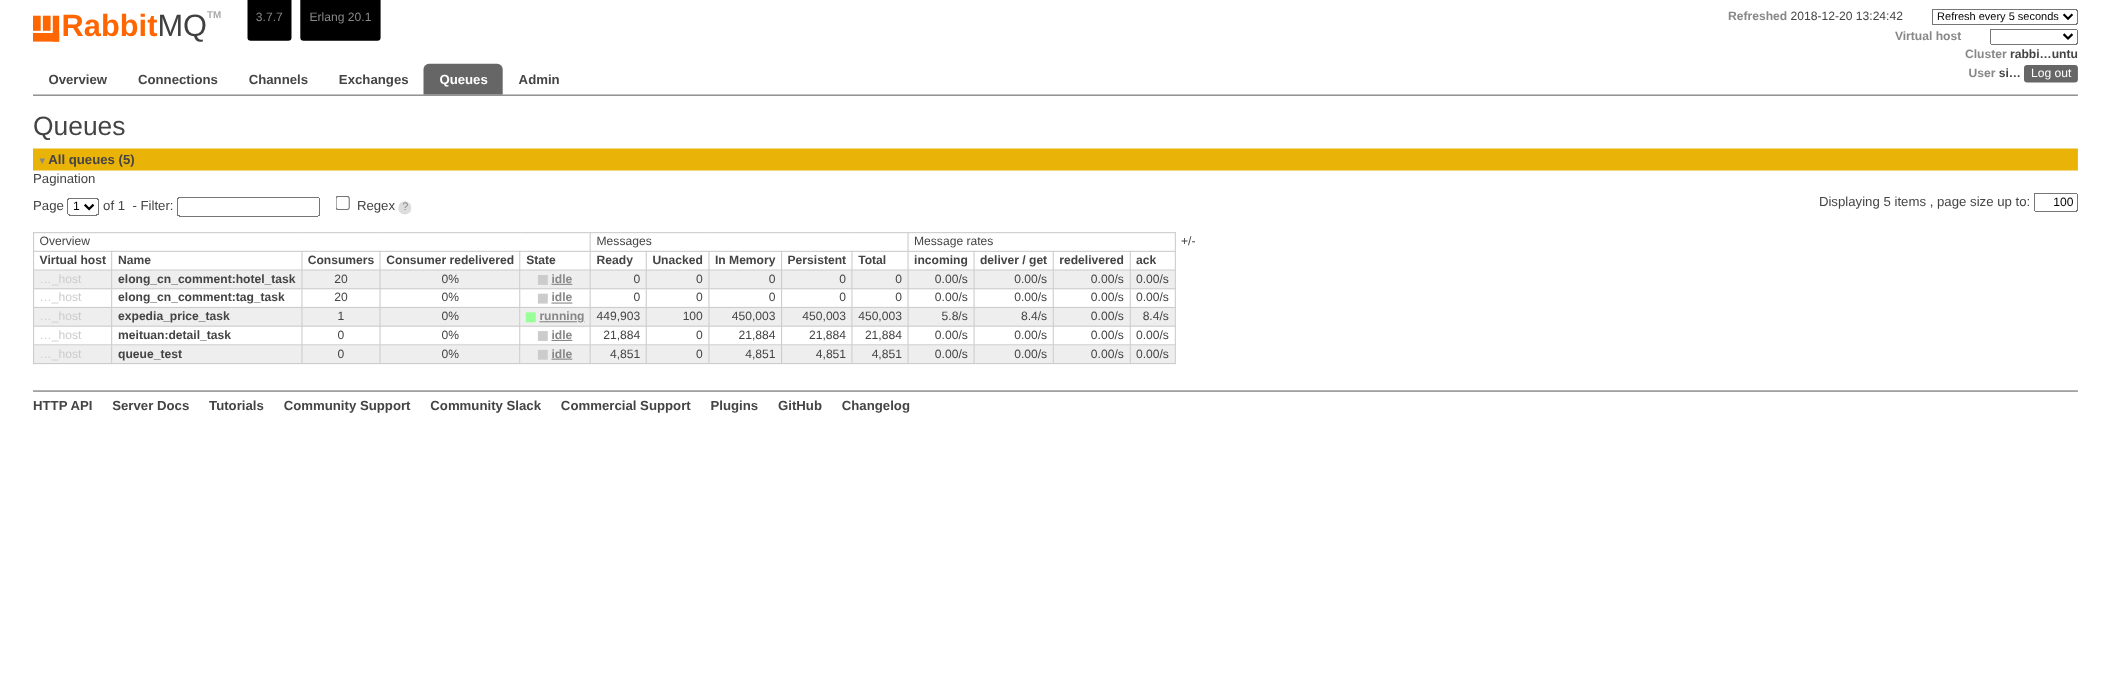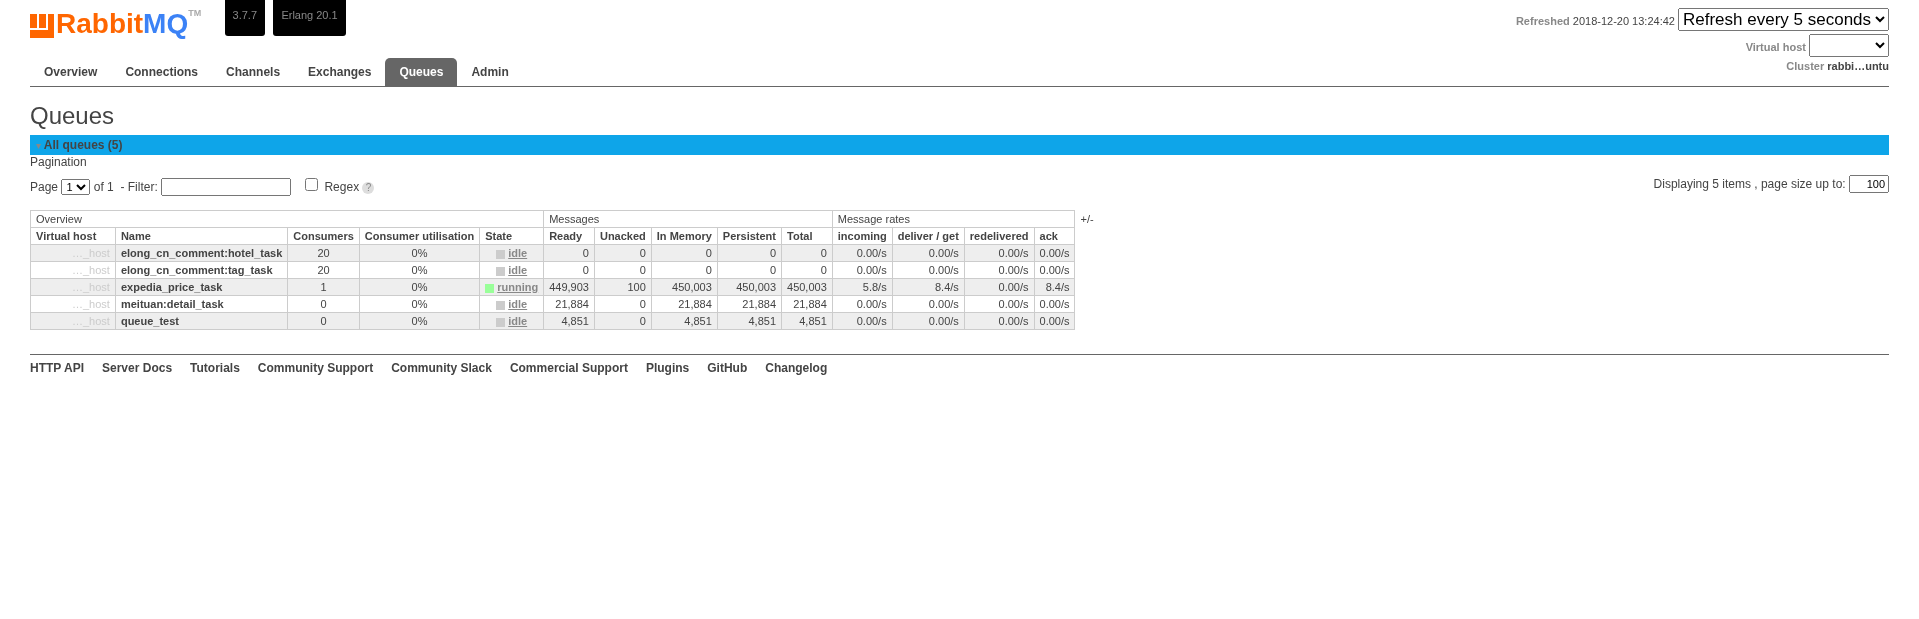--- a/index.html
+++ b/index.html
@@ -1,36 +1,36 @@
 <!DOCTYPE html>
 <html><head>
 <meta charset="utf-8">
 <style>
 * { box-sizing: border-box; }
 body { margin: 0; font-family: Verdana, sans-serif; font-size: 12px; color: #444; background: #fff; }
 #outer { padding: 8px 30px; }
 #header { position: relative; }
 #logo { font-size: 28px; font-weight: bold; color: #f60; display: inline-block; }
-#logo .mq { color: #3b82f6; font-weight: bold; }
+#logo .mq { color: #404040; font-weight: normal; }
 #logo .tm { font-size: 9px; color: #aaa; vertical-align: top; }
 .rabbit-icon { display: inline-block; vertical-align: middle; margin-right: 2px; }
 .versions { display: inline-block; margin-left: 20px; vertical-align: top; }
 .versions span { background: #000000; padding: 15px 8px; border-radius: 3px; font-size: 11px; color: #888; margin-right: 5px; }
 #topnav { position: absolute; right: 0; top: 0; text-align: right; font-size: 11px; }
 #topnav .row { margin-bottom: 3px; }
-#topnav select { font-size: 17px; }
+#topnav select { font-size: 10px; margin-left: 23px; }
 #topnav .label { color: #888; font-weight: bold; }
 .logout-btn { background: #666; color: #fff; border: none; padding: 2px 6px; font-size: 11px; cursor: pointer; border-radius: 3px; }
 #menu { margin-top: 18px; border-bottom: 1px solid #666; }
 #menu ul { list-style: none; margin: 0; padding: 0; }
 #menu li { display: inline-block; }
 #menu a { display: block; padding: 7px 14px; text-decoration: none; color: #444; font-weight: bold; font-size: 12px; }
 #menu li.selected a { background: #666; color: #fff; border-radius: 5px 5px 0 0; }
 h1 { font-size: 24px; font-weight: normal; color: #444; margin: 15px 0 5px; }
-.section-toggle { background: #0ea5e9; padding: 3px 6px; cursor: pointer; }
+.section-toggle { background: #eab308; padding: 3px 6px; cursor: pointer; }
 .section-toggle::before { content: "▾ "; color: #888; font-size: 10px; }
 .section-toggle.collapsed::before { content: "▸ "; }
 h3 { font-size: 12px; font-weight: normal; margin: 0 0 6px; }
 .filter-row { margin: 6px 0 14px; }
 .filter-row select, .filter-row input[type=text] { font-size: 11px; }
 .filter-row input[type=text] { width: 130px; }
 #page-size { float: right; text-align: right; }
 #page-size input { width: 40px; text-align: right; font-size: 11px; }
 .help { display: inline-block; background: #ddd; color: #888; width: 12px; height: 12px; border-radius: 6px; text-align: center; font-size: 10px; line-height: 12px; cursor: pointer; }
 table.list { border-collapse: collapse; }
@@ -44,21 +44,21 @@
 table.list a { color: #444; text-decoration: none; font-weight: bold; }
 .state-dot { display: inline-block; width: 9px; height: 9px; vertical-align: middle; margin-right: 3px; }
 .state-idle { background: #ccc; }
 .state-running { background: #9f9; }
 .state-link { color: #888 !important; font-weight: bold; text-decoration: underline !important; }
 .plusminus { border: 1px solid #ccc; padding: 1px 4px; font-size: 10px; cursor: pointer; margin-left: 3px; }
 #footer { border-top: 1px solid #666; margin-top: 24px; padding-top: 6px; }
 #footer ul { list-style: none; margin: 0; padding: 0; }
 #footer li { display: inline-block; margin-right: 18px; }
 #footer a { color: #444; text-decoration: none; font-weight: bold; font-size: 12px; }
-.vhost-blur { color: #ccc; margin-left: 36px; }
+.vhost-blur { color: #ccc; }
 </style>
 </head>
 <body>
 
 <div id="outer">
   <div id="header">
     <div id="logo">
       <svg class="rabbit-icon" width="24" height="24" viewBox="0 0 24 24">
           <rect x="0" y="0" width="7" height="14" fill="#f60"></rect>
           <rect x="9" y="0" width="7" height="14" fill="#f60"></rect>
@@ -76,20 +76,25 @@
         <span>2018-12-20 13:24:42</span>
         <select><option>Refresh every 5 seconds</option></select>
       </div>
       <div class="row">
         <span class="label">Virtual host</span>
         <select style="width:80px"><option></option></select>
       </div>
       <div class="row">
         <span class="label">Cluster</span>
         <b>rabbi…untu</b>
+      </div>
+      <div class="row">
+        <span class="label">User</span>
+        <b>si…</b>
+        <button class="logout-btn">Log out</button>
       </div>
     </div>
   </div>
 
   <div id="menu">
     <ul id="menu-ul"><li><a href="#">Overview</a></li><li><a href="#">Connections</a></li><li><a href="#">Channels</a></li><li><a href="#">Exchanges</a></li><li class="selected"><a href="#">Queues</a></li><li><a href="#">Admin</a></li></ul>
   </div>
 
   <h1>Queues</h1>
 
@@ -119,21 +124,21 @@
       <tr>
         <th class="group-header" colspan="5">Overview</th>
         <th class="group-header" colspan="5">Messages</th>
         <th class="group-header" colspan="4">Message rates</th>
         <th class="group-header plusminus" style="border:none">+/-</th>
       </tr>
       <tr id="col-header-row">
           <th class="col-header">Virtual host</th>
           <th class="col-header">Name</th>
           <th class="col-header">Consumers</th>
-          <th class="col-header">Consumer utilisation</th>
+          <th class="col-header">Consumer redelivered</th>
           <th class="col-header">State</th>
           <th class="col-header">Ready</th>
           <th class="col-header">Unacked</th>
           <th class="col-header">In Memory</th>
           <th class="col-header">Persistent</th>
           <th class="col-header">Total</th>
           <th class="col-header">incoming</th>
           <th class="col-header">deliver / get</th>
           <th class="col-header">redelivered</th>
           <th class="col-header">ack</th>

